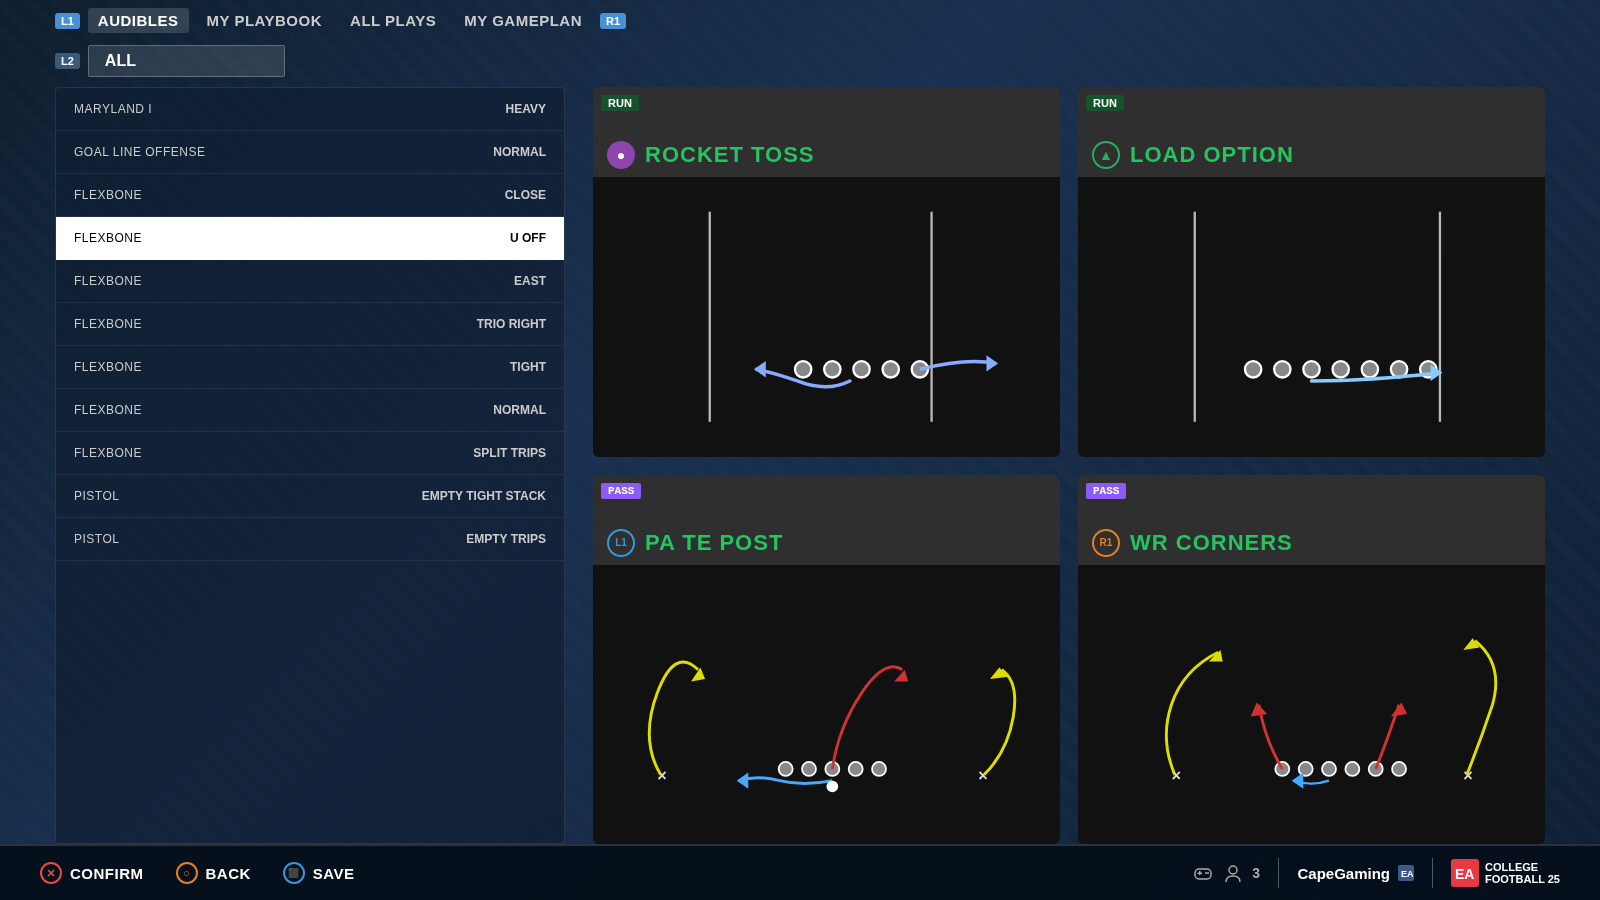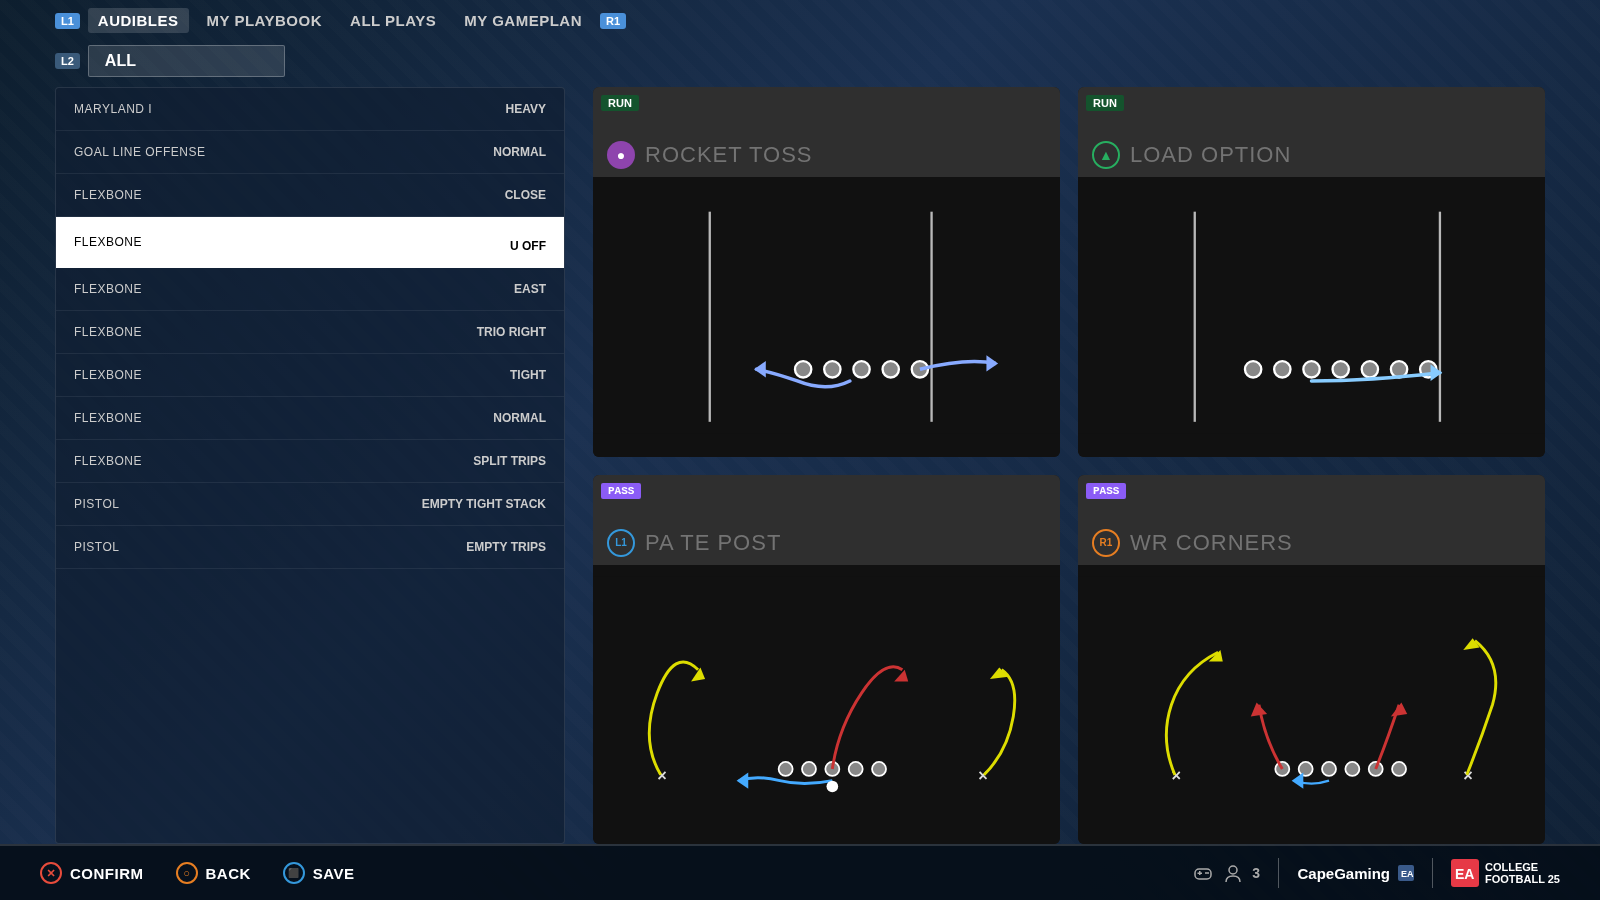--- a/index.html
+++ b/index.html
@@ -144,21 +144,21 @@
       text-transform: uppercase;
       letter-spacing: 0.5px;
     }
     .formation-item.active .formation-name { color: #000; }
     .formation-variant {
       font-size: 12px;
       font-weight: 700;
       color: inherit;
       text-transform: uppercase;
     }
-    .formation-item.active .formation-variant { color: #000; margin-top: 8px; }
+    .formation-item.active .formation-variant { color: #000; }
     .formation-item:not(.active) .formation-name { color: #cccccc; }
     .formation-item:not(.active) .formation-variant { color: #cccccc; }
     
     .right-panel {
       flex: 1;
       display: grid;
       grid-template-columns: 1fr 1fr;
       grid-template-rows: 1fr 1fr;
       gap: 18px;
       overflow: hidden;
@@ -196,22 +196,22 @@
       color: white;
       flex-shrink: 0;
       margin-top: 24px;
     }
     .play-icon.circle { background: #8e44ad; }
     .play-icon.triangle { background: transparent; border: 2px solid #27ae60; color: #27ae60; }
     .play-icon.square-icon { background: transparent; border: 2px solid #3498db; color: #3498db; }
     .play-icon.r1-icon { background: transparent; border: 2px solid #e67e22; color: #e67e22; }
     .play-title {
       font-size: 22px;
-      font-weight: 400;
-      color: #737373;
+      font-weight: 700;
+      color: #22c55e;
       text-transform: uppercase;
       letter-spacing: 1px;
       margin-top: 24px;
     }
     .play-diagram {
       flex: 1;
       position: relative;
       background: #111111;
       overflow: hidden;
     }

